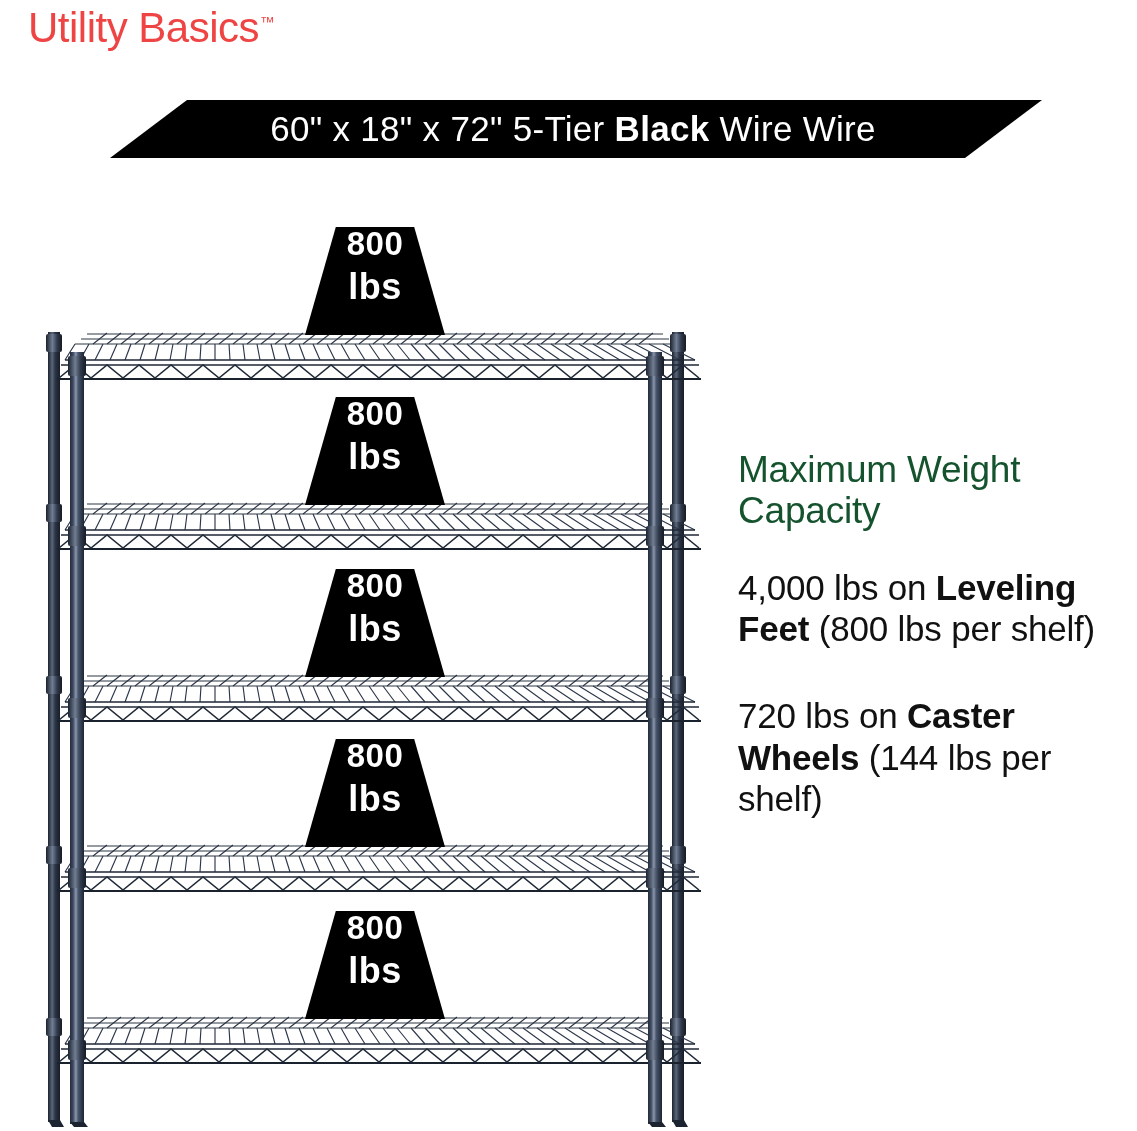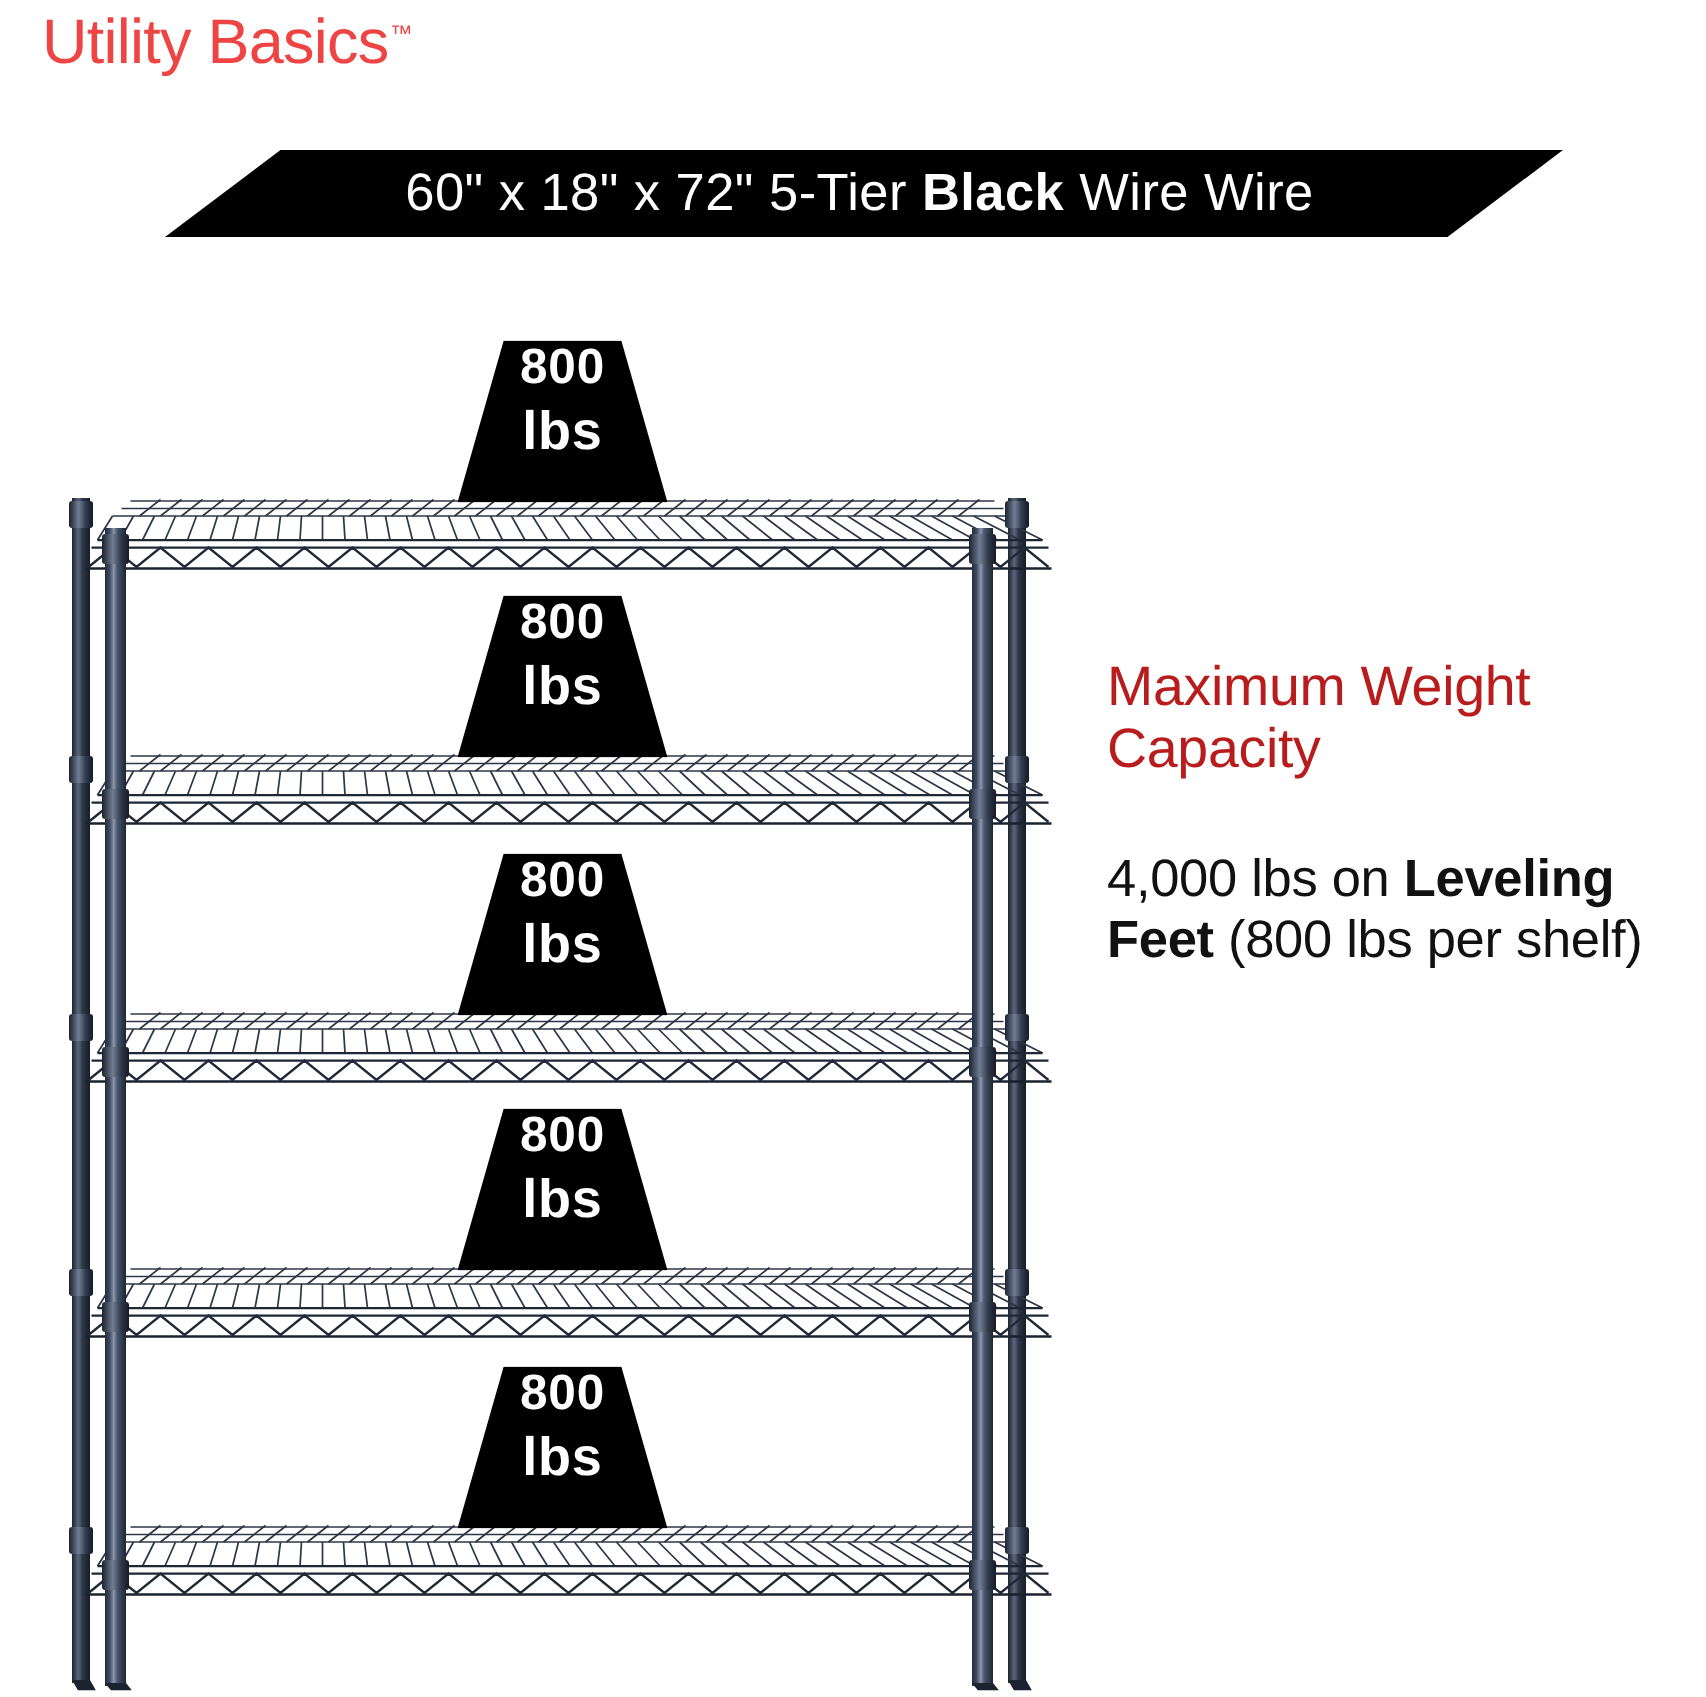--- a/index.html
+++ b/index.html
@@ -35,28 +35,28 @@
     color:#ffffff; font-size:35px; font-weight:400;
     letter-spacing:0.3px; white-space:nowrap;
     transform:translateX(-3px);
   }
   #banner-text b { font-weight:700; }
 
   
   #info { position:absolute; left:738px; top:437px; width:392px; }
   #info-heading {
     font-size:37px; font-weight:400; line-height:1.12;
-    letter-spacing:-0.2px; color:#b91c1c;
+    letter-spacing:-0.2px; color:#14532d;margin-top:12px;
   }
   .info-para {
     font-size:35px; font-weight:400; line-height:1.18;
     letter-spacing:-0.2px; color:#111111;
   }
   .info-para b { font-weight:700; }
-  #para-leveling { margin-top:45px; }
+  #para-leveling { margin-top:35px; }
   #para-caster { margin-top:46px; }
 
   
   #rack { position:absolute; left:30px; top:222px; width:690px; height:905px; }
   #rack svg { display:block; width:100%; height:100%; }
 
   
   .badge {
     position:absolute;
     display:flex; flex-direction:column;
@@ -257,13 +257,14 @@
       <div class="u">lbs</div>
     </div>
   </div>
 </div>
 
 <div id="info">
   <div id="info-heading">Maximum Weight Capacity</div>
 
   <div class="info-para" id="para-leveling"><span>4,000 lbs on </span><b>Leveling Feet</b><span> (800 lbs per shelf)</span></div>
 
+  <div class="info-para" id="para-caster"><span>720 lbs on </span><b>Caster Wheels</b><span> (144 lbs per shelf)</span></div>
 </div>
 
 </body></html>

